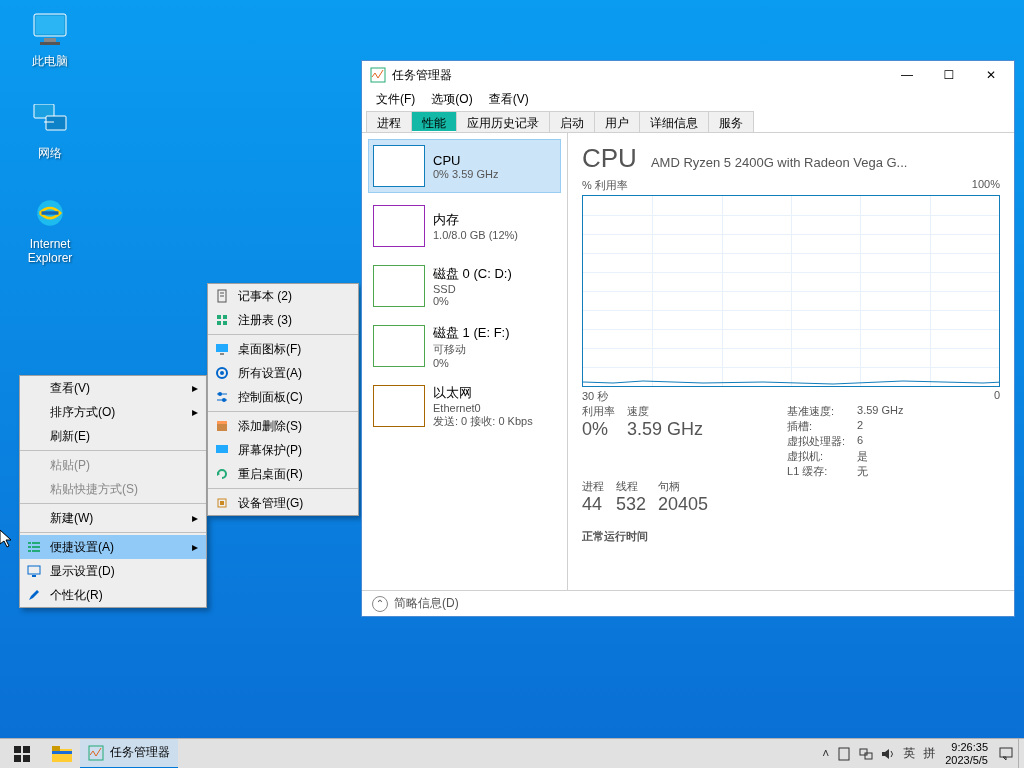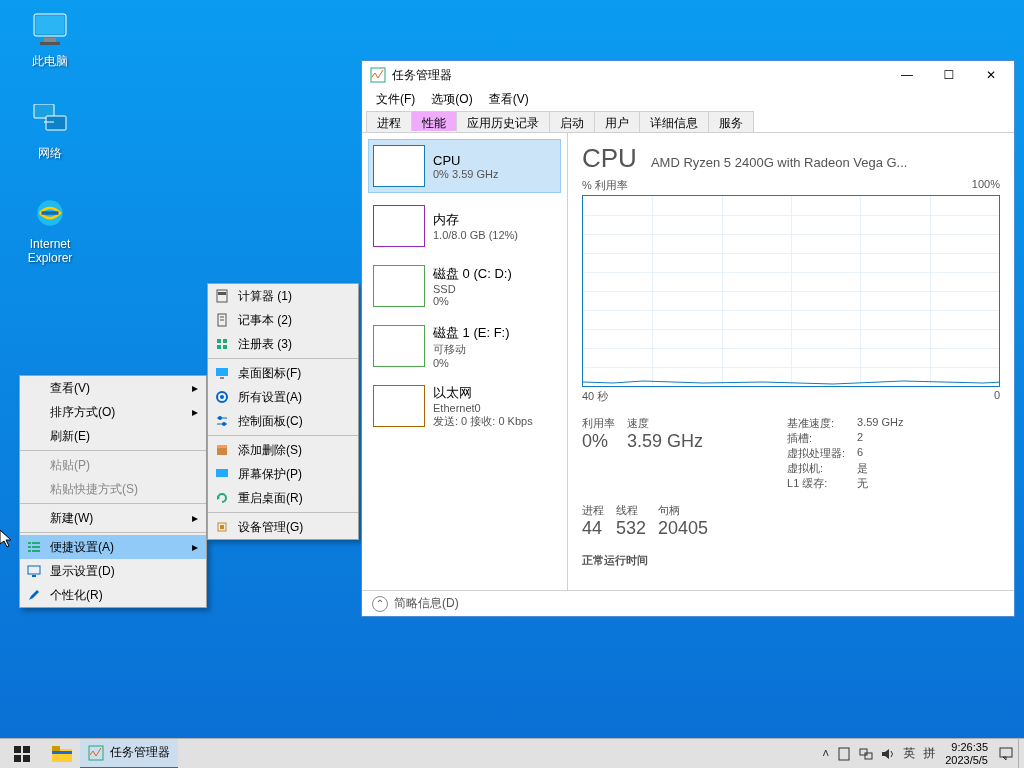--- a/index.html
+++ b/index.html
@@ -23,21 +23,21 @@
   
   .tm-window { position: absolute; left: 361px; top: 60px; width: 654px; height: 557px; background: #fff; border: 1px solid #4a8bd6; display: flex; flex-direction: column; }
   .tm-titlebar { height: 28px; display: flex; align-items: center; padding: 0 2px 0 8px; font-size: 12px; color: #000; }
   .tm-titlebar .title-icon { width: 16px; height: 16px; margin-right: 6px; }
   .tm-titlebar .title-text { flex: 1; }
   .tm-titlebar .win-btn { width: 42px; height: 26px; display: flex; align-items: center; justify-content: center; font-size: 12px; color: #000; }
   .tm-menubar { height: 20px; display: flex; padding: 0 6px; font-size: 12px; }
   .tm-menubar .m { padding: 2px 8px; }
   .tm-tabs { height: 22px; display: flex; border-bottom: 1px solid #d0d0d0; padding-left: 4px; font-size: 12px; background:#fff; margin-top:2px;}
   .tm-tabs .tab { padding: 3px 10px 2px; border: 1px solid #d0d0d0; border-bottom: none; margin-right: -1px; background: #f0f0f0; }
-  .tm-tabs .tab.active { background: #f0abfc; border-bottom: 1px solid #fff; position: relative; z-index: 1; }
+  .tm-tabs .tab.active { background: #14b8a6; border-bottom: 1px solid #fff; position: relative; z-index: 1; }
   .tm-body { flex: 1; display: flex; overflow: hidden; }
   
   .tm-sidebar { width: 206px; border-right: 1px solid #d0d0d0; padding: 6px; overflow: hidden; }
   .perf-card { height: 54px; margin-bottom: 6px; display: flex; align-items: center; padding: 2px 4px; border: 1px solid transparent; }
   .perf-card.sel { background: #cce4f7; border-color: #99cdf3; }
   .perf-thumb { width: 52px; height: 42px; border: 1px solid; margin-right: 8px; background:#fff; }
   .perf-thumb.cpu { border-color: #117dbb; }
   .perf-thumb.mem { border-color: #9528b4; }
   .perf-thumb.disk { border-color: #4ca64c; }
   .perf-thumb.net { border-color: #a76600; }
@@ -45,21 +45,21 @@
   .perf-label .lstats { font-size: 11px; color: #555; }
   
   .tm-main { flex: 1; padding: 10px 14px; display: flex; flex-direction: column; }
   .tm-main .hdr { display: flex; align-items: baseline; margin-bottom: 4px; }
   .tm-main .hdr .big { font-size: 26px; font-weight: 400; color:#555; margin-right: 14px; }
   .tm-main .hdr .desc { font-size: 13px; color:#555; }
   .tm-main .chartlabel { display: flex; justify-content: space-between; font-size: 11px; color:#555; margin-bottom:2px;}
   .tm-chart { height: 192px; border: 1px solid #117dbb; position: relative; background:#fff; }
   .tm-chart .grid-h, .tm-chart .grid-v { position:absolute; background:#e8f1fa; }
   .tm-axis { display:flex; justify-content:space-between; font-size:11px; color:#555; margin-top:2px; }
-  .tm-stats { display:flex; margin-top:12px; }
+  .tm-stats { display:flex; }
   .tm-stats .col { margin-right: 12px; }
   .tm-stats .lbl { font-size:11px; color:#555; }
   .tm-stats .val { font-size:18px; color:#555; }
   .tm-stats .kv { font-size:11px; color:#555; display:flex; }
   .tm-stats .kv .k { width:70px; }
   .tm-uptime { margin-top:14px;font-weight:bold; }
   .tm-uptime .lbl { font-size:11px; color:#555; }
   .tm-uptime .val { font-size:20px; color:#555; }
   
   .tm-footer { height: 26px; border-top: 1px solid #d0d0d0; display:flex; align-items:center; padding-left:10px; font-size:12px; color:#555; }
@@ -164,29 +164,20 @@
       <span class="mi-icon">
         <svg width="14" height="14" viewBox="0 0 14 14">
           <path d="M2 12 L4 8 L10 2 L12 4 L6 10 Z" fill="#06c"></path>
         </svg>
       </span>
       <span>个性化(R)</span>
     </div>
 </div>
 
 <div class="context-menu" style="left:207px; top:283px; width:152px;">
-  <div class="item with-icon">
-      <span class="mi-icon">
-        <svg width="14" height="14" viewBox="0 0 14 14">
-          <rect x="2" y="1" width="10" height="12" fill="none" stroke="#555"></rect>
-          <rect x="3" y="3" width="8" height="3" fill="#555"></rect>
-        </svg>
-      </span>
-      <span>计算器  (1)</span>
-    </div>
   <div class="item with-icon">
       <span class="mi-icon">
         <svg width="14" height="14" viewBox="0 0 14 14">
           <rect x="3" y="1" width="8" height="12" fill="none" stroke="#555"></rect>
           <line x1="5" y1="4" x2="9" y2="4" stroke="#555"></line>
           <line x1="5" y1="7" x2="9" y2="7" stroke="#555"></line>
         </svg>
       </span>
       <span>记事本  (2)</span>
     </div>
@@ -358,21 +349,21 @@
         <div class="grid-v" style="top:0;bottom:0;left:16.6%;width:1px;"></div>
         <div class="grid-v" style="top:0;bottom:0;left:33.3%;width:1px;"></div>
         <div class="grid-v" style="top:0;bottom:0;left:50%;width:1px;"></div>
         <div class="grid-v" style="top:0;bottom:0;left:66.6%;width:1px;"></div>
         <div class="grid-v" style="top:0;bottom:0;left:83.3%;width:1px;"></div>
         <svg style="position:absolute;left:0;bottom:0;width:100%;height:8px;">
             <polyline points="0,4 30,5 60,3 120,5 180,4 250,6 320,3 400,5 420,4" fill="none" stroke="#117dbb" stroke-width="1"></polyline>
           </svg>
       </div>
       <div class="tm-axis">
-        <span>40 秒</span>
+        <span>30 秒</span>
         <span>0</span>
       </div>
       <div class="tm-stats">
         <div class="col">
           <div class="lbl">利用率</div>
           <div class="val">0%</div>
         </div>
         <div class="col">
           <div class="lbl">速度</div>
           <div class="val">3.59 GHz</div>

